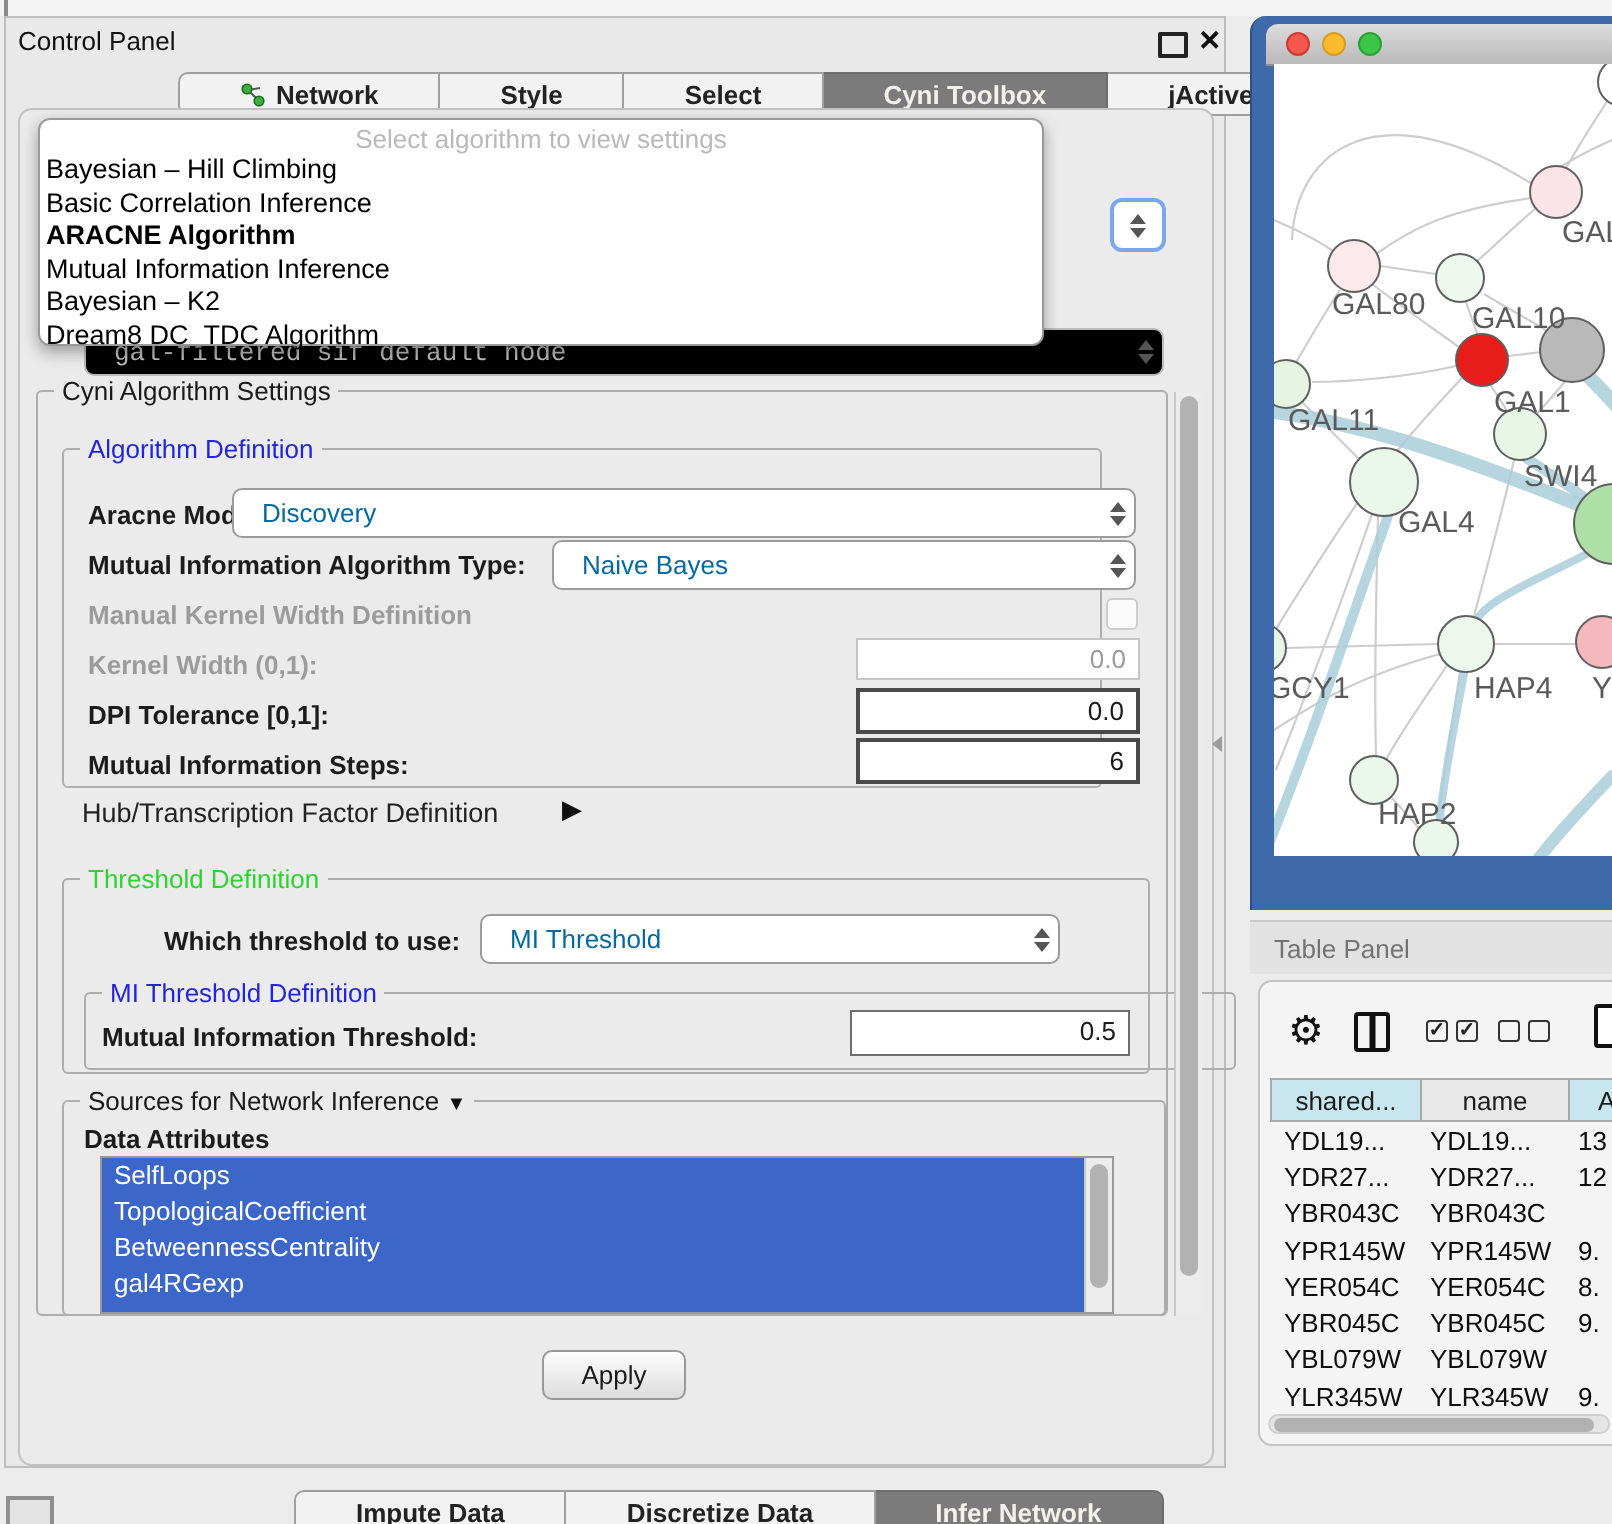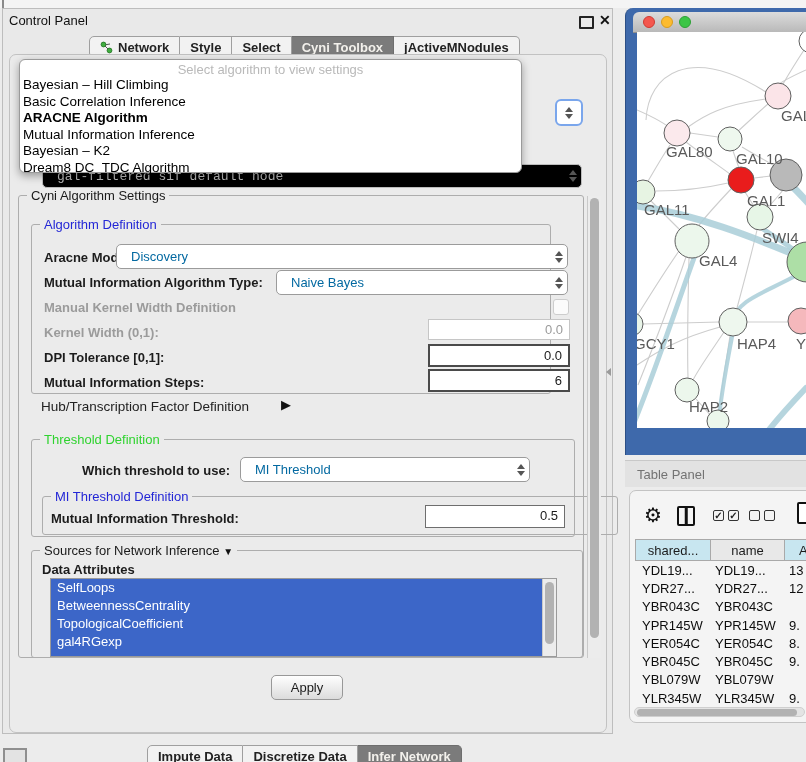--- a/index.html
+++ b/index.html
@@ -12,21 +12,21 @@
   
   #top-strip{left:0;top:0;width:806px;height:8px;background:#f4f4f4;}
   #top-notch{left:2px;top:0;width:2px;height:8px;background:#8a8a8a;}
   
   #cp{left:2px;top:8px;width:611px;height:726px;background:#e9e9e9;border:1px solid #bdbdbd;box-sizing:border-box;}
   #cp-title{left:6px;top:4px;font-size:13px;color:#111;}
   #cp-float{left:576px;top:7px;width:11px;height:9px;border:2px solid #222;border-radius:1px;}
   #cp-close{left:596px;top:3px;font-size:14px;font-weight:bold;color:#111;}
   
   .tabrow{display:flex;height:22px;}
-  .tab{display:flex;align-items:center;gap:5px;padding:0 10px;font-size:13px;font-weight:bold;color:#222;
+  .tab{display:flex;align-items:center;gap:5px;padding:0 30px;font-size:13px;font-weight:bold;color:#222;
        background:#f2f2f2;border:1px solid #9f9f9f;border-left:none;white-space:nowrap;}
   .tab:first-child{border-left:1px solid #9f9f9f;border-radius:5px 0 0 5px;}
   .tab:last-child{border-radius:0 5px 5px 0;}
   .tab.sel{background:#7b7b7b;color:#f3f1ec;border-color:#6e6e6e;}
   #cp-tabs{left:86px;top:27px;}
   
   #frame{left:6px;top:45px;width:598px;height:679px;background:#ebebeb;border:1px solid #c2c2c2;border-radius:7px;box-sizing:border-box;}
   
   .combo{background:#fff;border:1px solid #9b9b9b;border-radius:5px;box-sizing:border-box;display:flex;align-items:center;}
   .combo .txt{flex:1;padding-left:14px;font-size:13px;color:#0369a1;white-space:nowrap;overflow:hidden;}
@@ -214,22 +214,22 @@
             <div class="abs input" style="left:382px;top:8px;width:140px;height:23px;border:1.5px solid #6e6e6e;">0.5</div>
           </div>
         </div>
 
         <div class="abs grp" style="left:12px;top:354px;width:552px;height:108px;">
           <span class="gtitle"><span>Sources for Network Inference</span> <span style="font-size:10px;color:#111;">▼</span></span>
           <span class="abs blbl" style="left:10px;top:11px;">Data Attributes</span>
           <div class="abs" id="attr-list" style="left:18px;top:27px;width:507px;height:79px;">
             <div id="attr-items">
               <div class="aitem">SelfLoops</div>
+              <div class="aitem">TopologicalCoefficient</div>
               <div class="aitem">BetweennessCentrality</div>
-              <div class="aitem">TopologicalCoefficient</div>
               <div class="aitem">gal4RGexp</div>
               <div class="aitem"></div>
             </div>
             <div class="vscroll" style="width:13px;">
               <div class="vthumb" style="top:3px;width:9px;height:62px;"></div>
             </div>
           </div>
         </div>
       </div>
 

